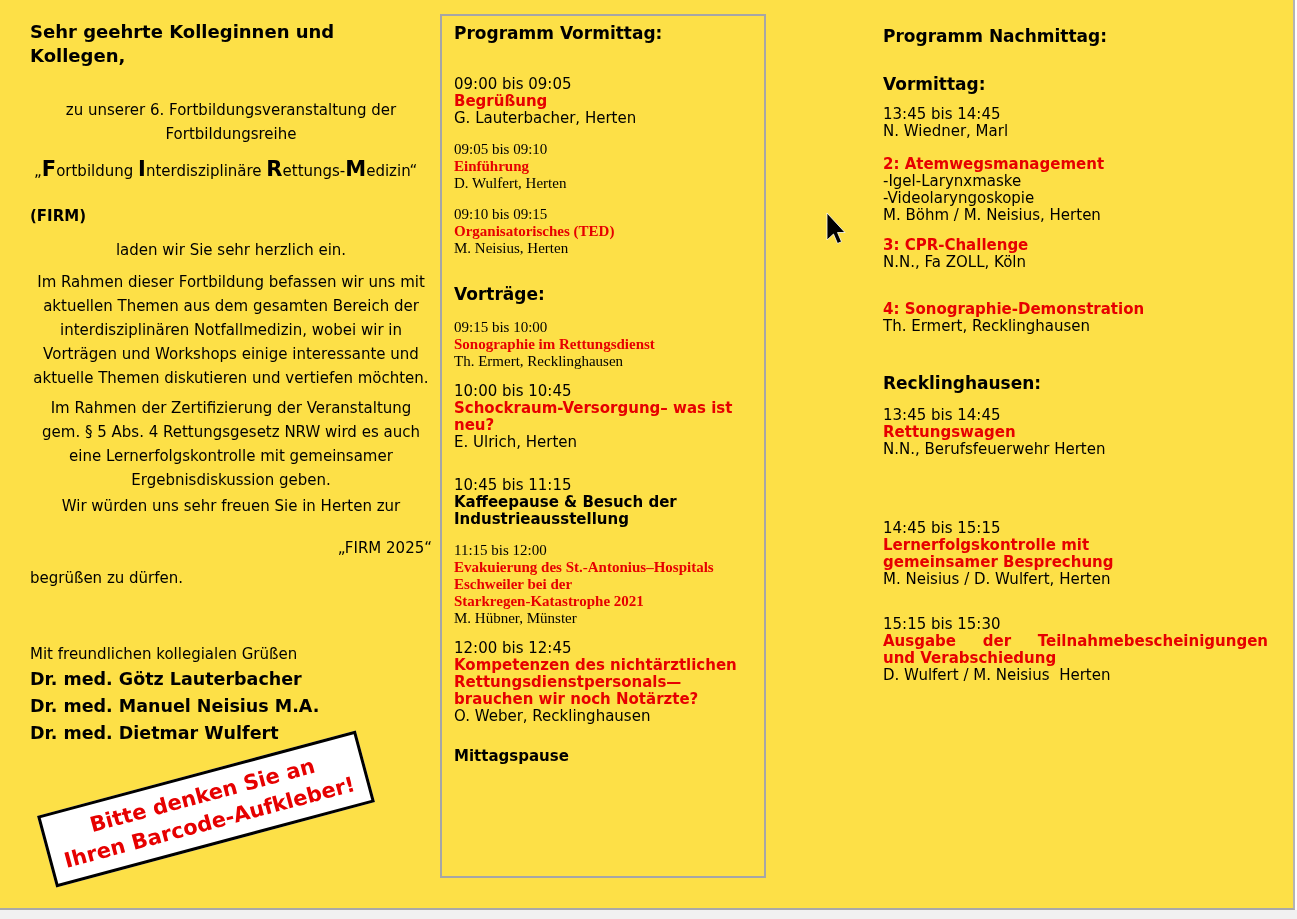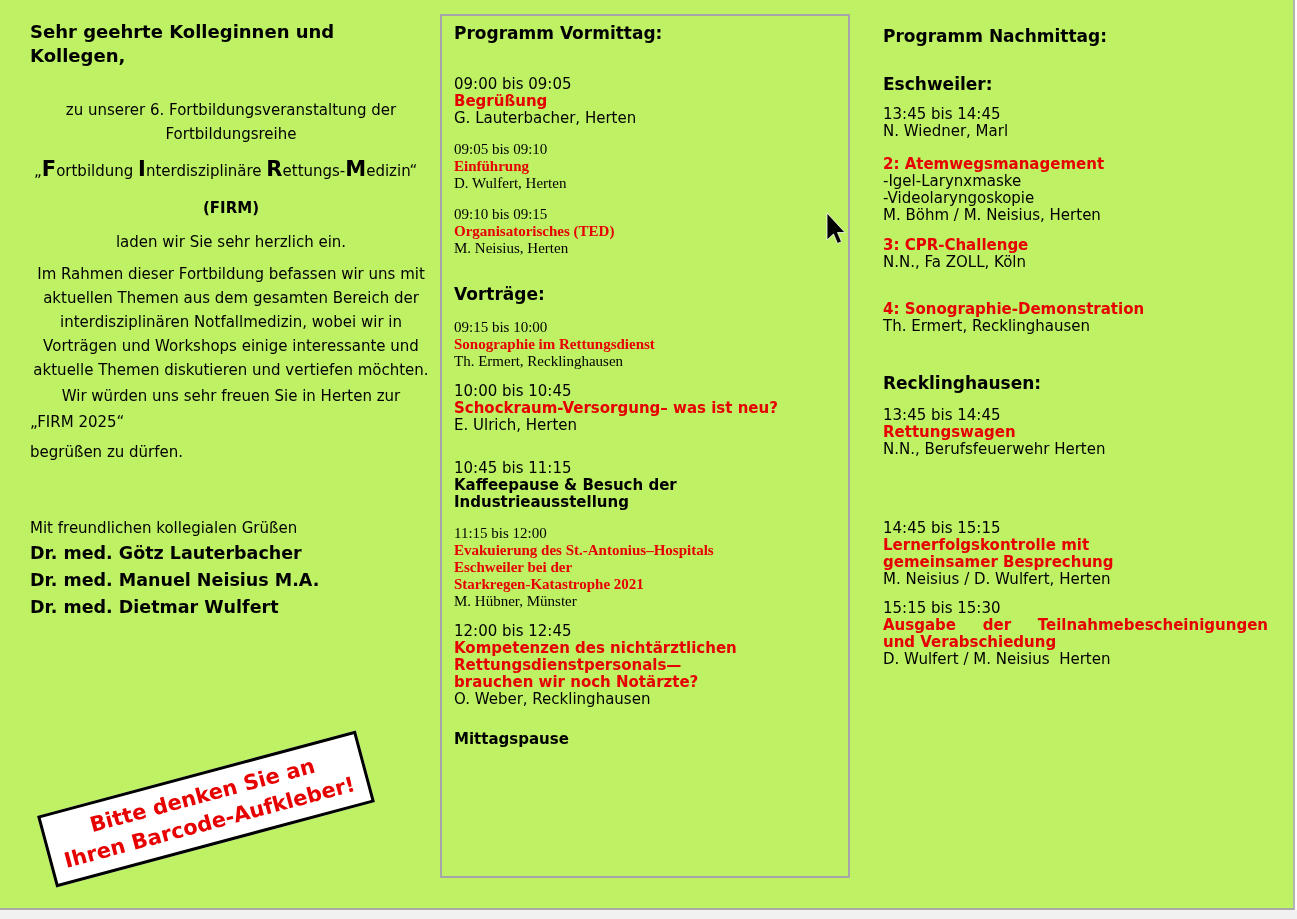--- a/index.html
+++ b/index.html
@@ -1,54 +1,54 @@
 <!DOCTYPE html>
 <html><head>
 <meta charset="utf-8">
 <style>
   html,body{margin:0;padding:0;background:#ffffff;}
   body{font-family:"DejaVu Sans","Liberation Sans",sans-serif;color:#000;}
   .viewport{position:relative;width:1297px;height:919px;overflow:hidden;background:#fff;}
-  .page{position:absolute;left:0;top:0;width:1293px;height:908px;background:#bef264;
+  .page{position:absolute;left:0;top:0;width:1293px;height:908px;background:#fde047;
         border-right:2px solid #b4b4b4;border-bottom:2px solid #a9a9a9;overflow:hidden;}
   .bottom-strip{position:absolute;left:0;top:910px;width:1297px;height:9px;background:#f1f1f1;}
 
   
   .col-left{position:absolute;left:30px;top:14px;width:402px;font-size:15px;}
   .greeting{font-size:18px;font-weight:bold;margin:6px 0 0;line-height:24px;}
   .intro{margin-top:30px;line-height:24px;}
   .firm-line{margin-top:10px;line-height:26px;padding-left:4px;}
   .firm-line .big{font-size:21px;font-weight:bold;}
-  .firm-abbr{margin-top:12px;line-height:24px;text-align:center;font-weight:bold;}
+  .firm-abbr{margin-top:20px;line-height:24px;text-align:left;font-weight:bold;}
   .laden{margin-top:10px;line-height:24px;}
   .para{line-height:24px;text-align:center;}
   .p1{margin-top:8px;}
   .p2{margin-top:6px;}
   .p3{margin-top:2px;}
-  .firm2025{margin-top:2px;line-height:24px;text-align:left;}
+  .firm2025{margin-top:18px;line-height:24px;text-align:right;}
   .p4{margin-top:6px;line-height:24px;}
   .closing{margin-top:52px;line-height:24px;}
   .signature{font-size:17.5px;font-weight:bold;line-height:27px;}
 
   
   .stamp{position:absolute;left:41px;top:772px;width:330px;height:74px;
          border:3px solid #000;background:#fff;transform:rotate(-15deg);
          text-align:center;box-sizing:border-box;padding-top:6px;}
   .stamp div{color:#e60000;font-weight:bold;font-size:21px;line-height:28px;white-space:nowrap;}
 
   
-  .box{position:absolute;left:440px;top:14px;width:410px;height:864px;
+  .box{position:absolute;left:440px;top:14px;width:326px;height:864px;
        border:2px solid #a6a6a6;box-sizing:border-box;padding:6px 12px;}
   .sec-title{font-size:17px;font-weight:bold;line-height:22px;}
   .entry{font-size:15px;}
   .entry .time{line-height:17px;}
   .entry .etitle{line-height:17px;font-weight:bold;color:#e60000;}
   .entry .etitle.black{color:#000;}
   .entry .speaker{line-height:17px;}
-  .mt32{margin-top:32px;} .mt30{margin-top:30px;} .mt28{margin-top:12px;}
+  .mt32{margin-top:32px;} .mt30{margin-top:30px;} .mt28{margin-top:28px;}
   .mt26{margin-top:26px;} .mt23{margin-top:23px;} .mt16{margin-top:16px;}
   .mt14{margin-top:14px;font-family:Liberation Serif, serif;} .mt13{margin-top:13px;} .mt11{margin-top:11px;}
   .mt37{margin-top:37px;} .mt62{margin-top:62px;}
   .pre{white-space:pre-wrap;}
   .justify{text-align:justify;text-align-last:justify;}
 
   
   .col-right{position:absolute;left:883px;top:25px;width:385px;font-size:15px;}
 
   
@@ -62,20 +62,21 @@
 
     <div class="col-left">
       <div class="greeting">Sehr geehrte Kolleginnen und Kollegen,</div>
       <div class="intro para">zu unserer 6. Fortbildungsveranstaltung der Fortbildungsreihe</div>
 
       <div class="firm-line"><span>„</span><span class="big">F</span><span>ortbildung </span><span class="big">I</span><span>nterdisziplinäre </span><span class="big">R</span><span>ettungs-</span><span class="big">M</span><span>edizin</span><span>“</span></div>
 
       <div class="firm-abbr">(FIRM)</div>
       <div class="laden para">laden wir Sie sehr herzlich ein.</div>
       <div class="para p1">Im Rahmen dieser Fortbildung befassen wir uns mit aktuellen Themen aus dem gesamten Bereich der interdisziplinären Notfallmedizin, wobei wir in Vorträgen und Workshops einige interessante und aktuelle Themen diskutieren und vertiefen möchten.</div>
+      <div class="para p2">Im Rahmen der Zertifizierung der Veranstaltung gem. § 5 Abs. 4 Rettungsgesetz NRW wird es auch eine Lernerfolgskontrolle mit gemeinsamer Ergebnisdiskussion geben.</div>
       <div class="para p3">Wir würden uns sehr freuen Sie in Herten zur</div>
       <div class="firm2025">„FIRM 2025“</div>
       <div class="p4">begrüßen zu dürfen.</div>
       <div class="closing">Mit freundlichen kollegialen Grüßen</div>
       <div class="signature">Dr. med. Götz Lauterbacher</div>
       <div class="signature">Dr. med. Manuel Neisius M.A.</div>
       <div class="signature">Dr. med. Dietmar Wulfert</div>
     </div>
 
     <div class="stamp">
@@ -133,21 +134,21 @@
         <div class="etitle">brauchen wir noch Notärzte?</div>
         <div class="speaker">O. Weber, Recklinghausen</div>
       </div>
       <div class="entry mt23">
         <div class="etitle black">Mittagspause</div>
       </div>
     </div>
 
     <div class="col-right">
       <div class="sec-title">Programm Nachmittag:</div>
-      <div class="sec-title mt26">Eschweiler:</div>
+      <div class="sec-title mt26">Vormittag:</div>
 
       <div class="entry mt11">
         <div class="time">13:45 bis 14:45</div>
         <div class="speaker">N. Wiedner, Marl</div>
       </div>
       <div class="entry mt16">
         <div class="etitle">2: Atemwegsmanagement</div>
         <div class="speaker">-Igel-Larynxmaske</div>
         <div class="speaker">-Videolaryngoskopie</div>
         <div class="speaker">M. Böhm / M. Neisius, Herten</div>

